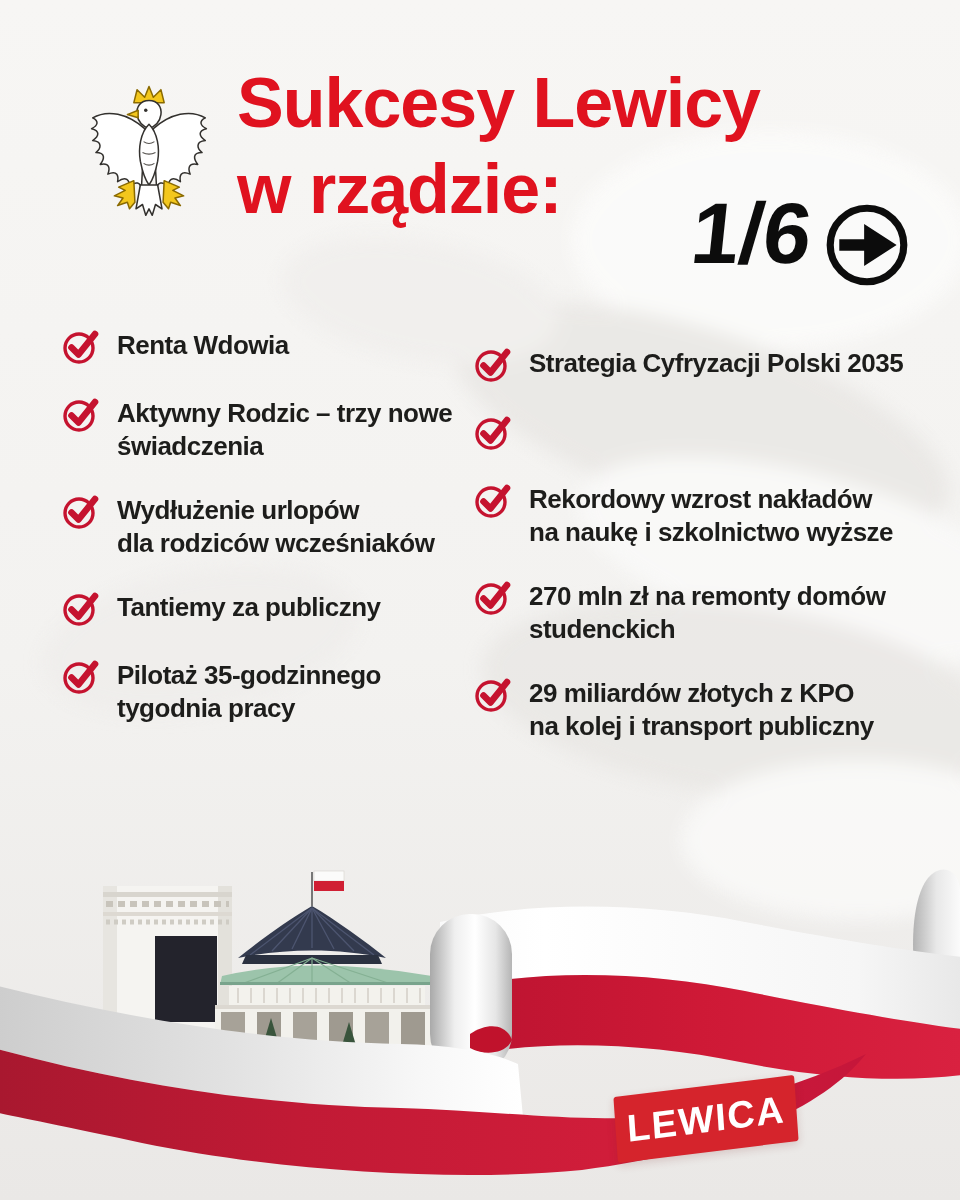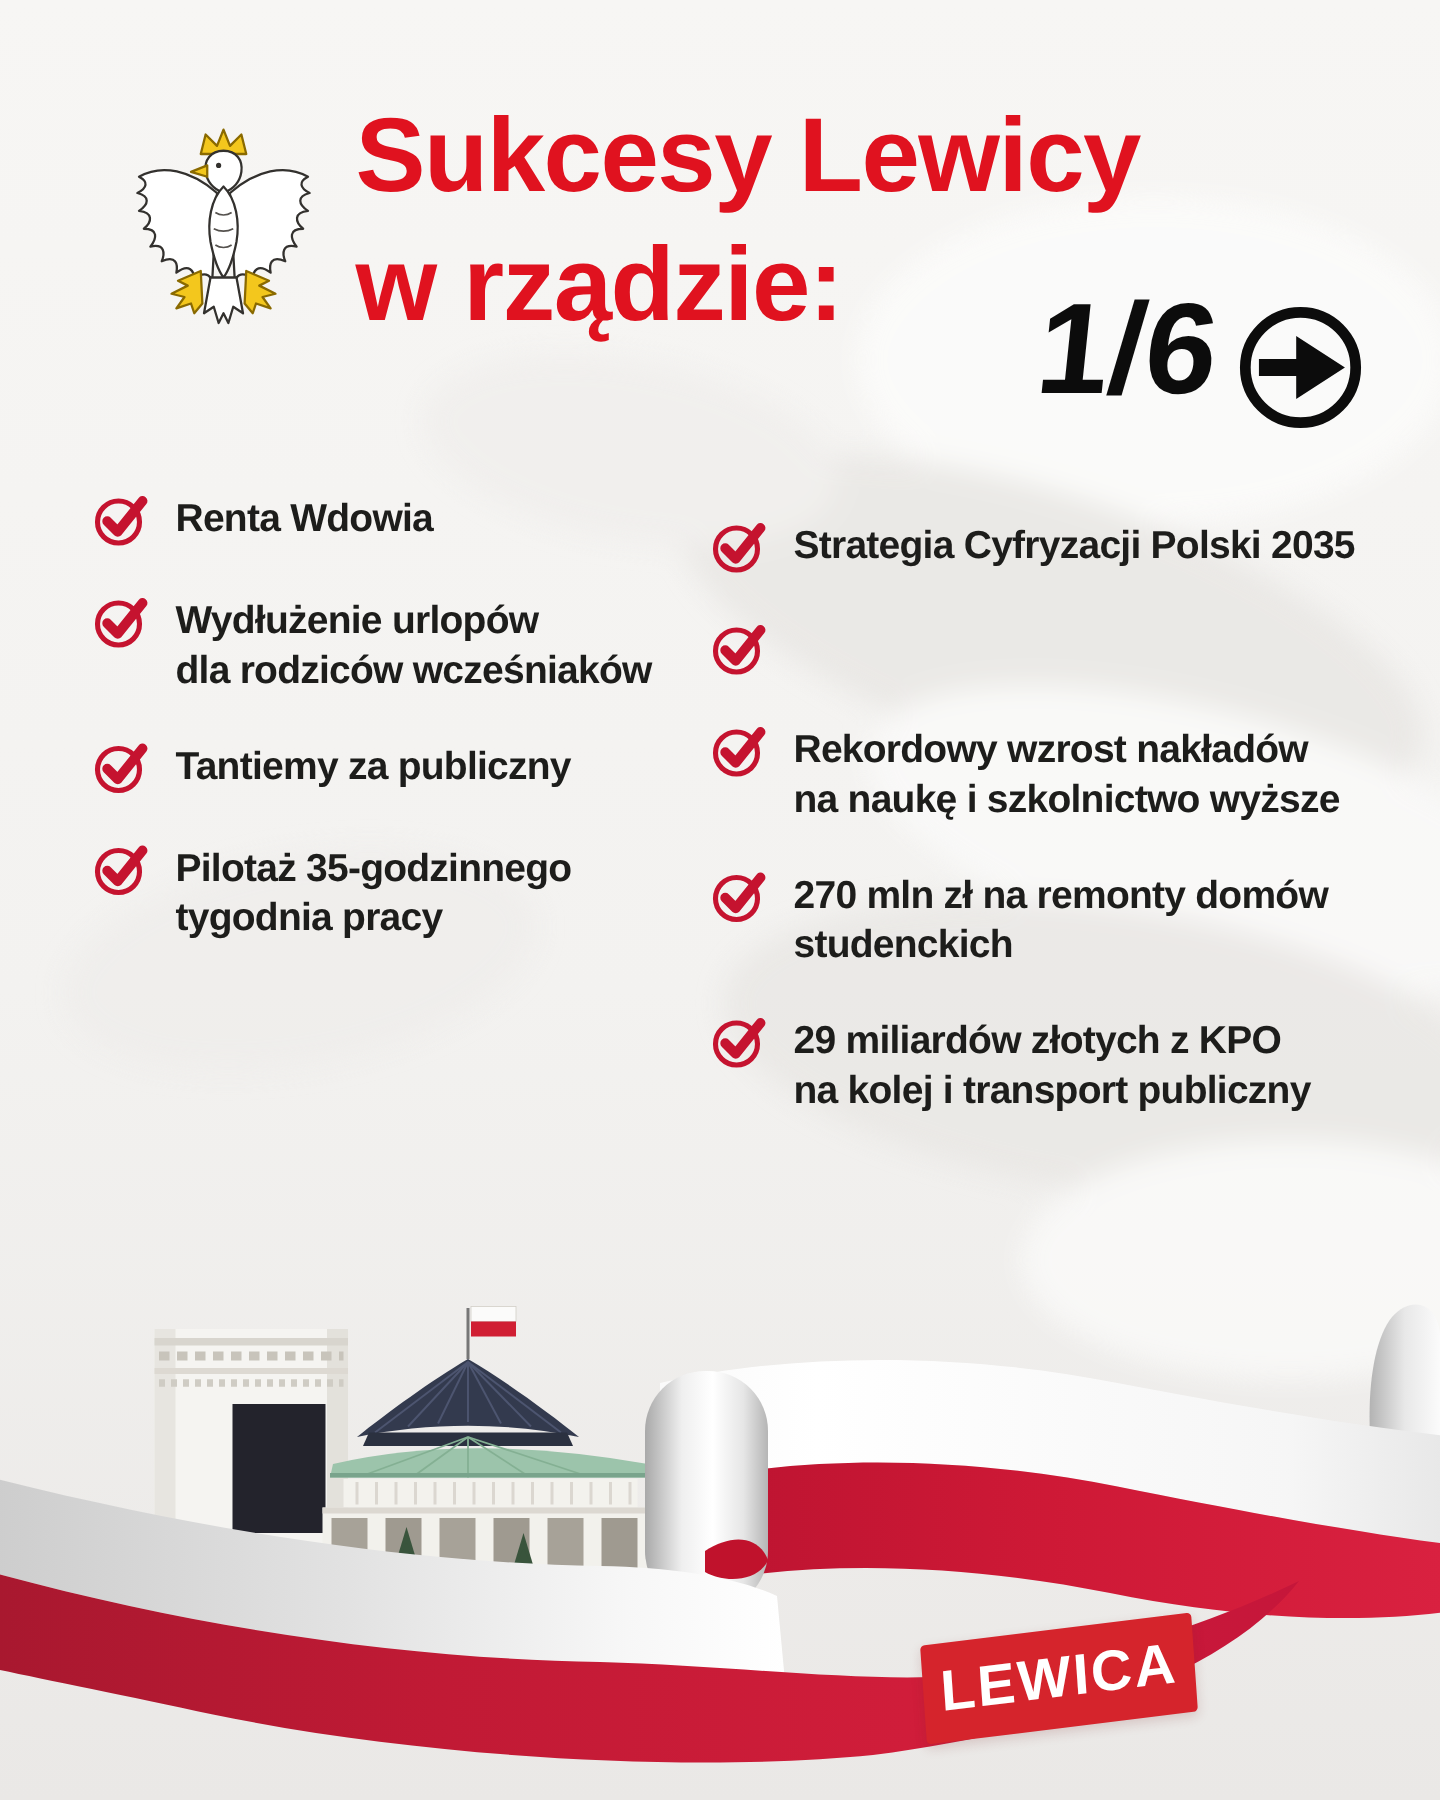--- a/index.html
+++ b/index.html
@@ -219,20 +219,27 @@
       <div class="item">
     <svg class="check" viewBox="0 0 40 40" aria-hidden="true">
       <use href="#check-sym"></use>
     </svg>
     <span class="item-text">Renta Wdowia</span>
   </div>
       <div class="item">
     <svg class="check" viewBox="0 0 40 40" aria-hidden="true">
       <use href="#check-sym"></use>
     </svg>
+    <span class="item-text">Aktywny Rodzic – trzy nowe
+świadczenia</span>
+  </div>
+      <div class="item">
+    <svg class="check" viewBox="0 0 40 40" aria-hidden="true">
+      <use href="#check-sym"></use>
+    </svg>
     <span class="item-text">Wydłużenie urlopów
 dla rodziców wcześniaków</span>
   </div>
       <div class="item">
     <svg class="check" viewBox="0 0 40 40" aria-hidden="true">
       <use href="#check-sym"></use>
     </svg>
     <span class="item-text">Tantiemy za publiczny</span>
   </div>
       <div class="item">

